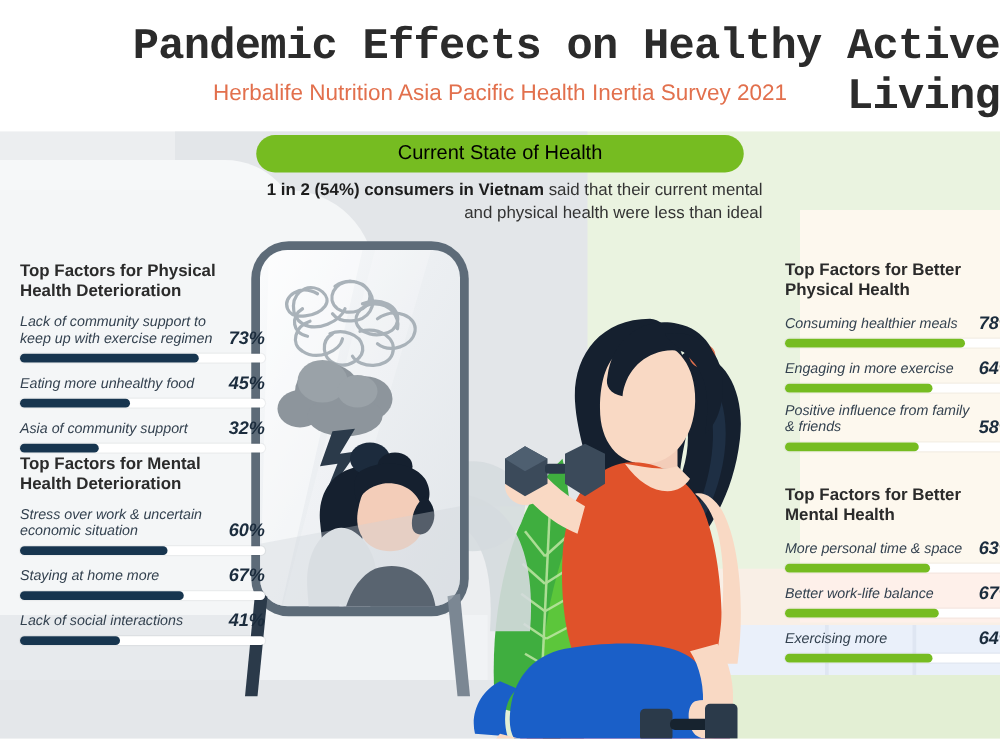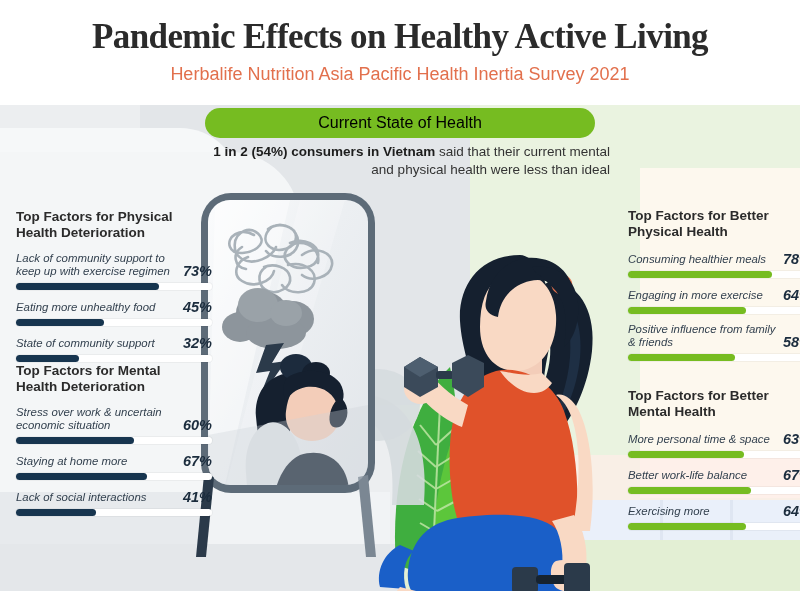--- a/index.html
+++ b/index.html
@@ -6,23 +6,23 @@
   body{
     width:800px;height:591px;overflow:hidden;
     font-family:"Liberation Sans",sans-serif;
     background:#ffffff;
   }
   #root{position:relative;width:800px;height:591px;overflow:hidden;background:#fff;}
 
   
   .header{position:absolute;left:0;top:0;width:800px;height:105px;background:#ffffff;z-index:40;}
   .title{
-    position:absolute;left:0;top:17px;width:800px;text-align:center;
+    position:absolute;left:0;top:17px;width:800px;text-align:right;
     font-size:35px;font-weight:bold;color:#2b2b2b;letter-spacing:-0.6px;
-    font-family:Liberation Serif, serif;
+    font-family:Liberation Mono, monospace;
   }
   .subtitle{
     position:absolute;left:0;top:64px;width:800px;text-align:center;
     font-size:18px;color:#e2704d;font-family:"Liberation Sans",sans-serif;
   }
 
   
   .bg-left{position:absolute;left:0;top:105px;width:400px;height:486px;background:#eceef0;}
   .bg-right{position:absolute;left:400px;top:105px;width:400px;height:486px;background:#eaf3e0;}
 
@@ -298,21 +298,21 @@
       <div class="row-head">
         <div class="row-label">Eating more unhealthy food</div>
         <div class="row-val">45%</div>
       </div>
       <div class="track">
         <div class="fill blue" style="width: 45%;"></div>
       </div>
     </div>
     <div class="row">
       <div class="row-head">
-        <div class="row-label">State of community support</div>
+        <div class="row-label">Asia of community support</div>
         <div class="row-val">32%</div>
       </div>
       <div class="track">
         <div class="fill blue" style="width: 32%;"></div>
       </div>
     </div>
   </div>
 
   <div class="section sec-left" style="top:363px;">
     <div class="sec-title">

